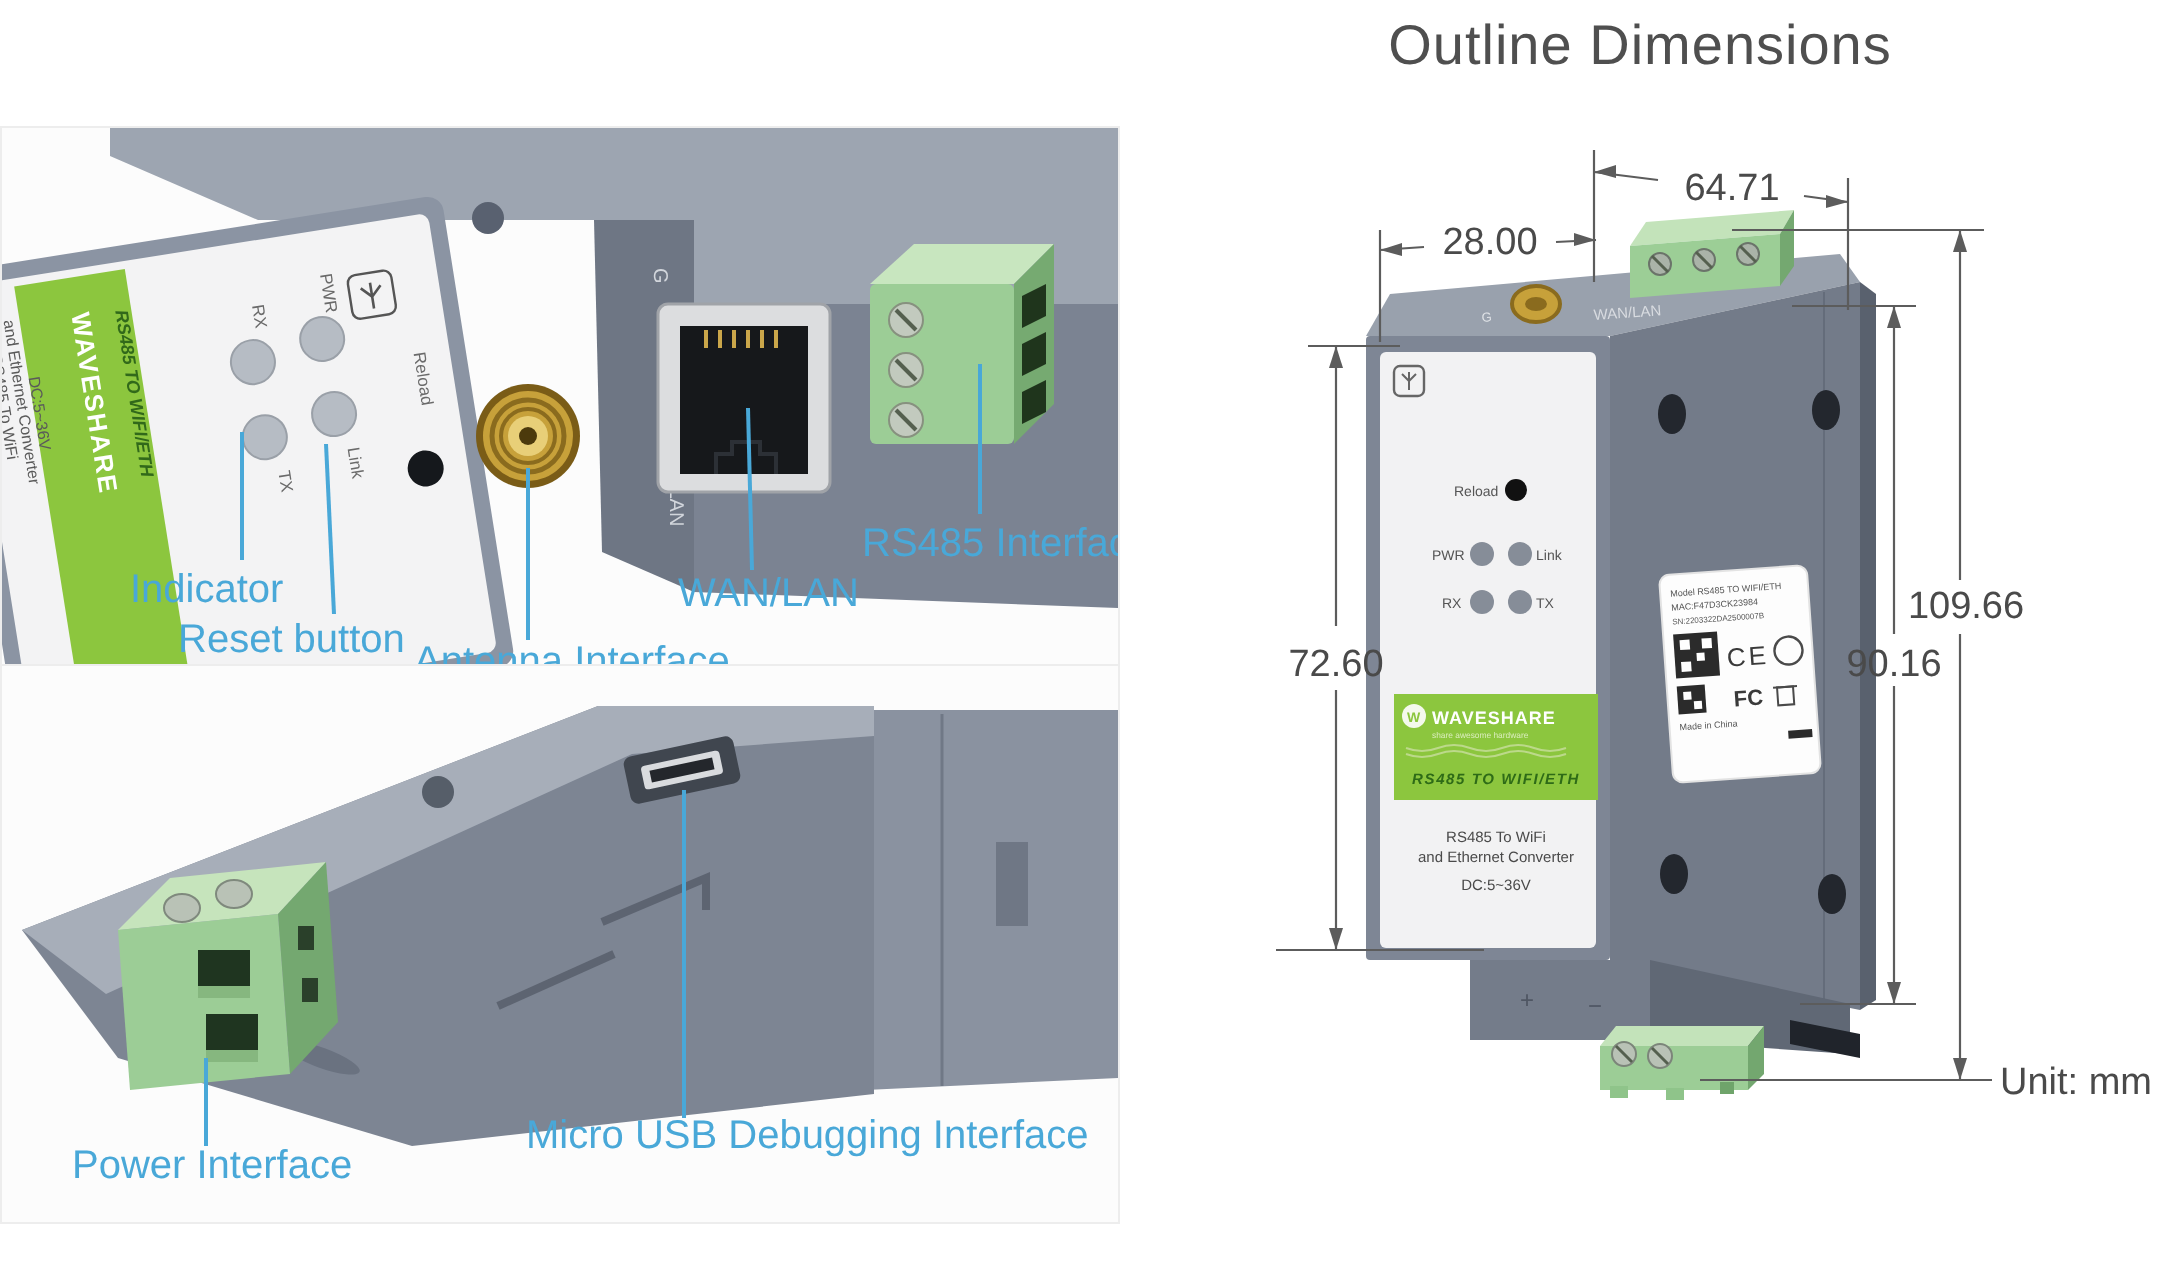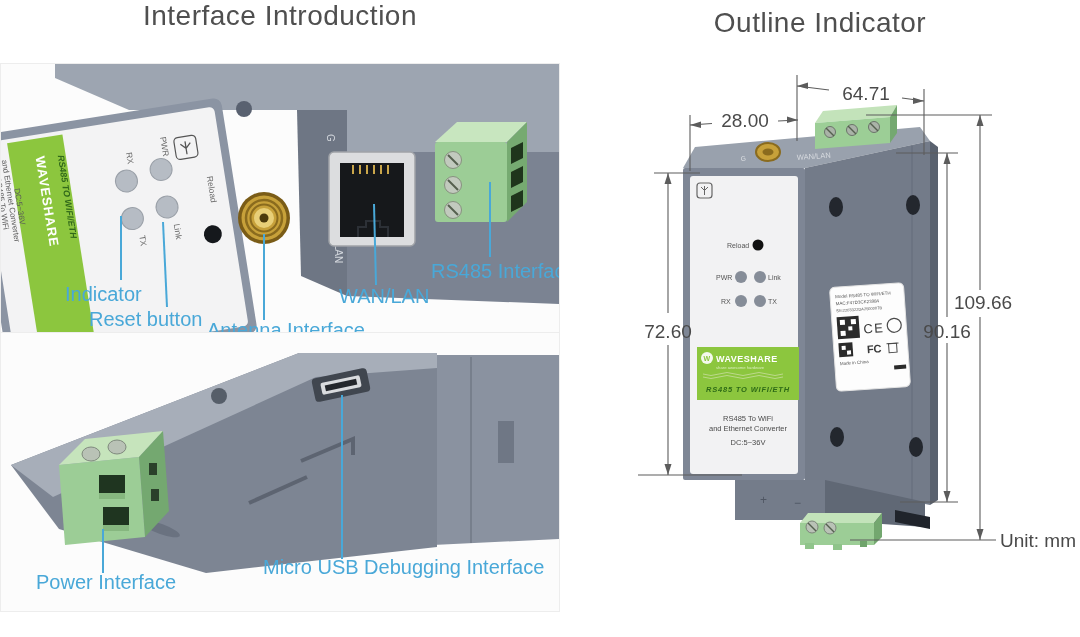--- a/index.html
+++ b/index.html
@@ -17,22 +17,21 @@
   .callout-label{fill:#49a8d8;font-size:20px;}
   .dim-num{fill:#4a4a4a;font-size:19px;}
   .dim-line{stroke:#5c5c5c;stroke-width:1.1;fill:none;}
   .dim-arrow{fill:#5c5c5c;}
 </style>
 </head>
 <body>
 
 <div class="stage">
 
-  <div class="title left">Interface Introduction</div>
-  <div class="title right">Outline Indicator</div>
+  <div class="title right">Outline Dimensions</div>
 
   <div class="photo top">
     <svg width="558" height="282" viewBox="0 0 558 282">
 
       <polygon points="54,0 558,0 558,88 346,88 346,46 128,46 54,14" fill="#9da5b1"></polygon>
       <circle cx="243" cy="45" r="8" fill="#596170"></circle>
 
       <polygon points="296,46 346,46 346,232 300,212" fill="#6e7684"></polygon>
       <text transform="translate(326,70) rotate(90)" font-size="10" fill="#d2d6dc">G</text>
       <text transform="translate(328,92) rotate(90)" font-size="10" fill="#d2d6dc">B/R</text>

